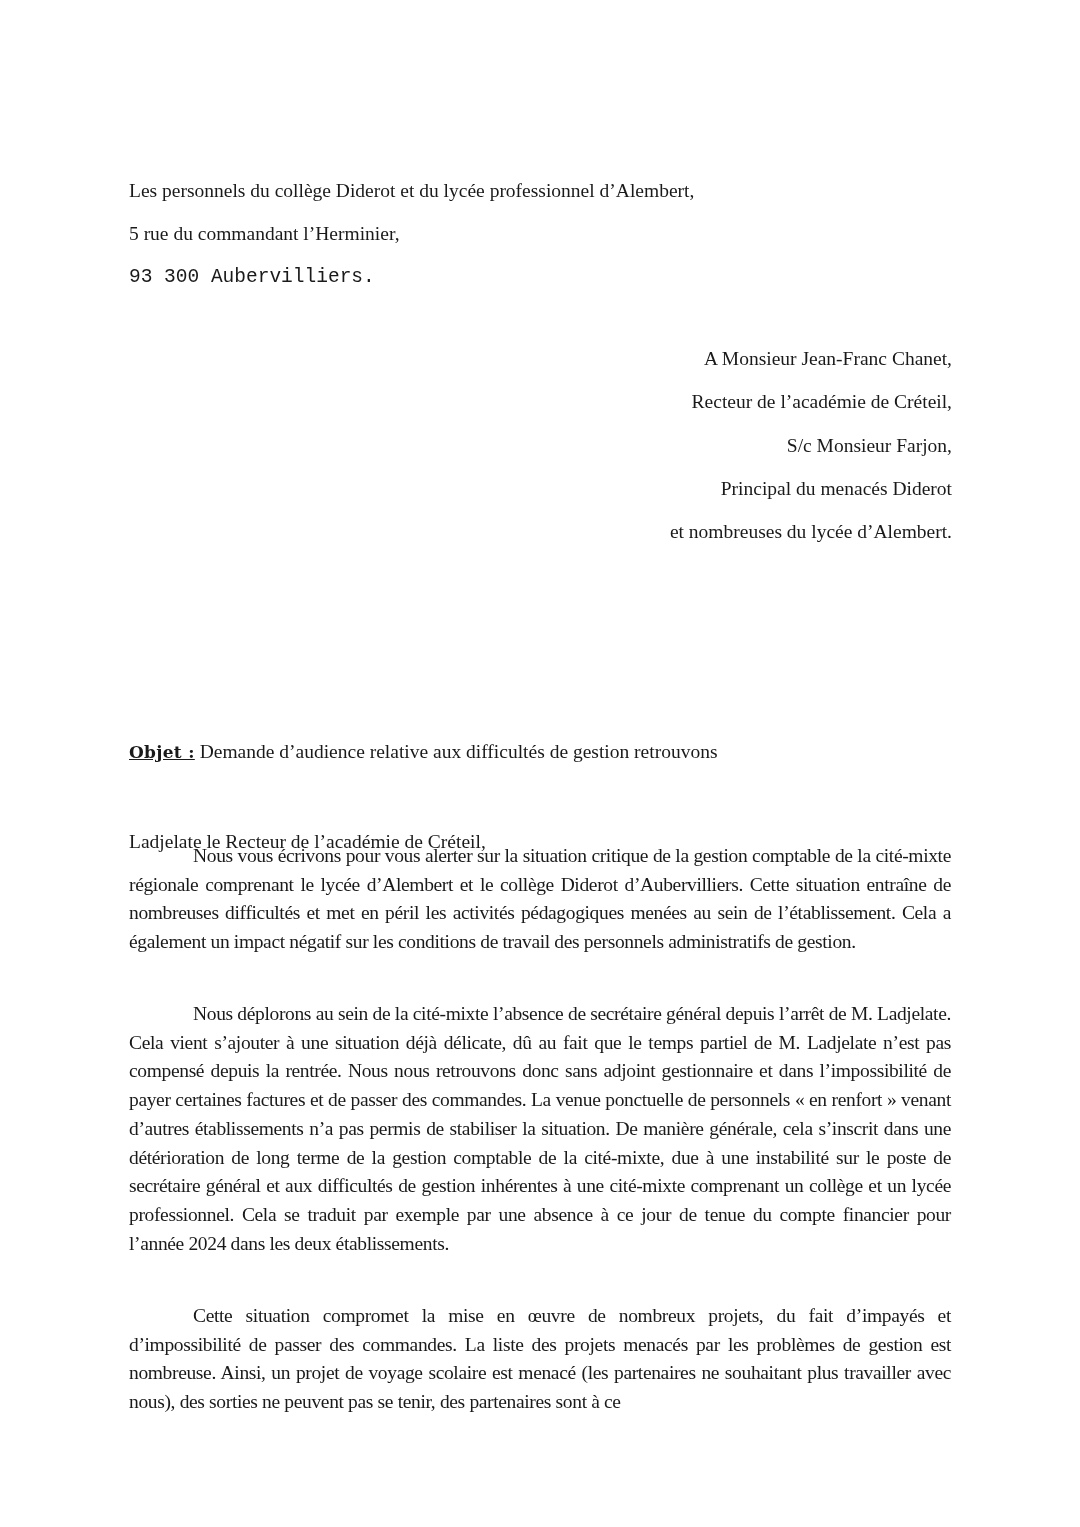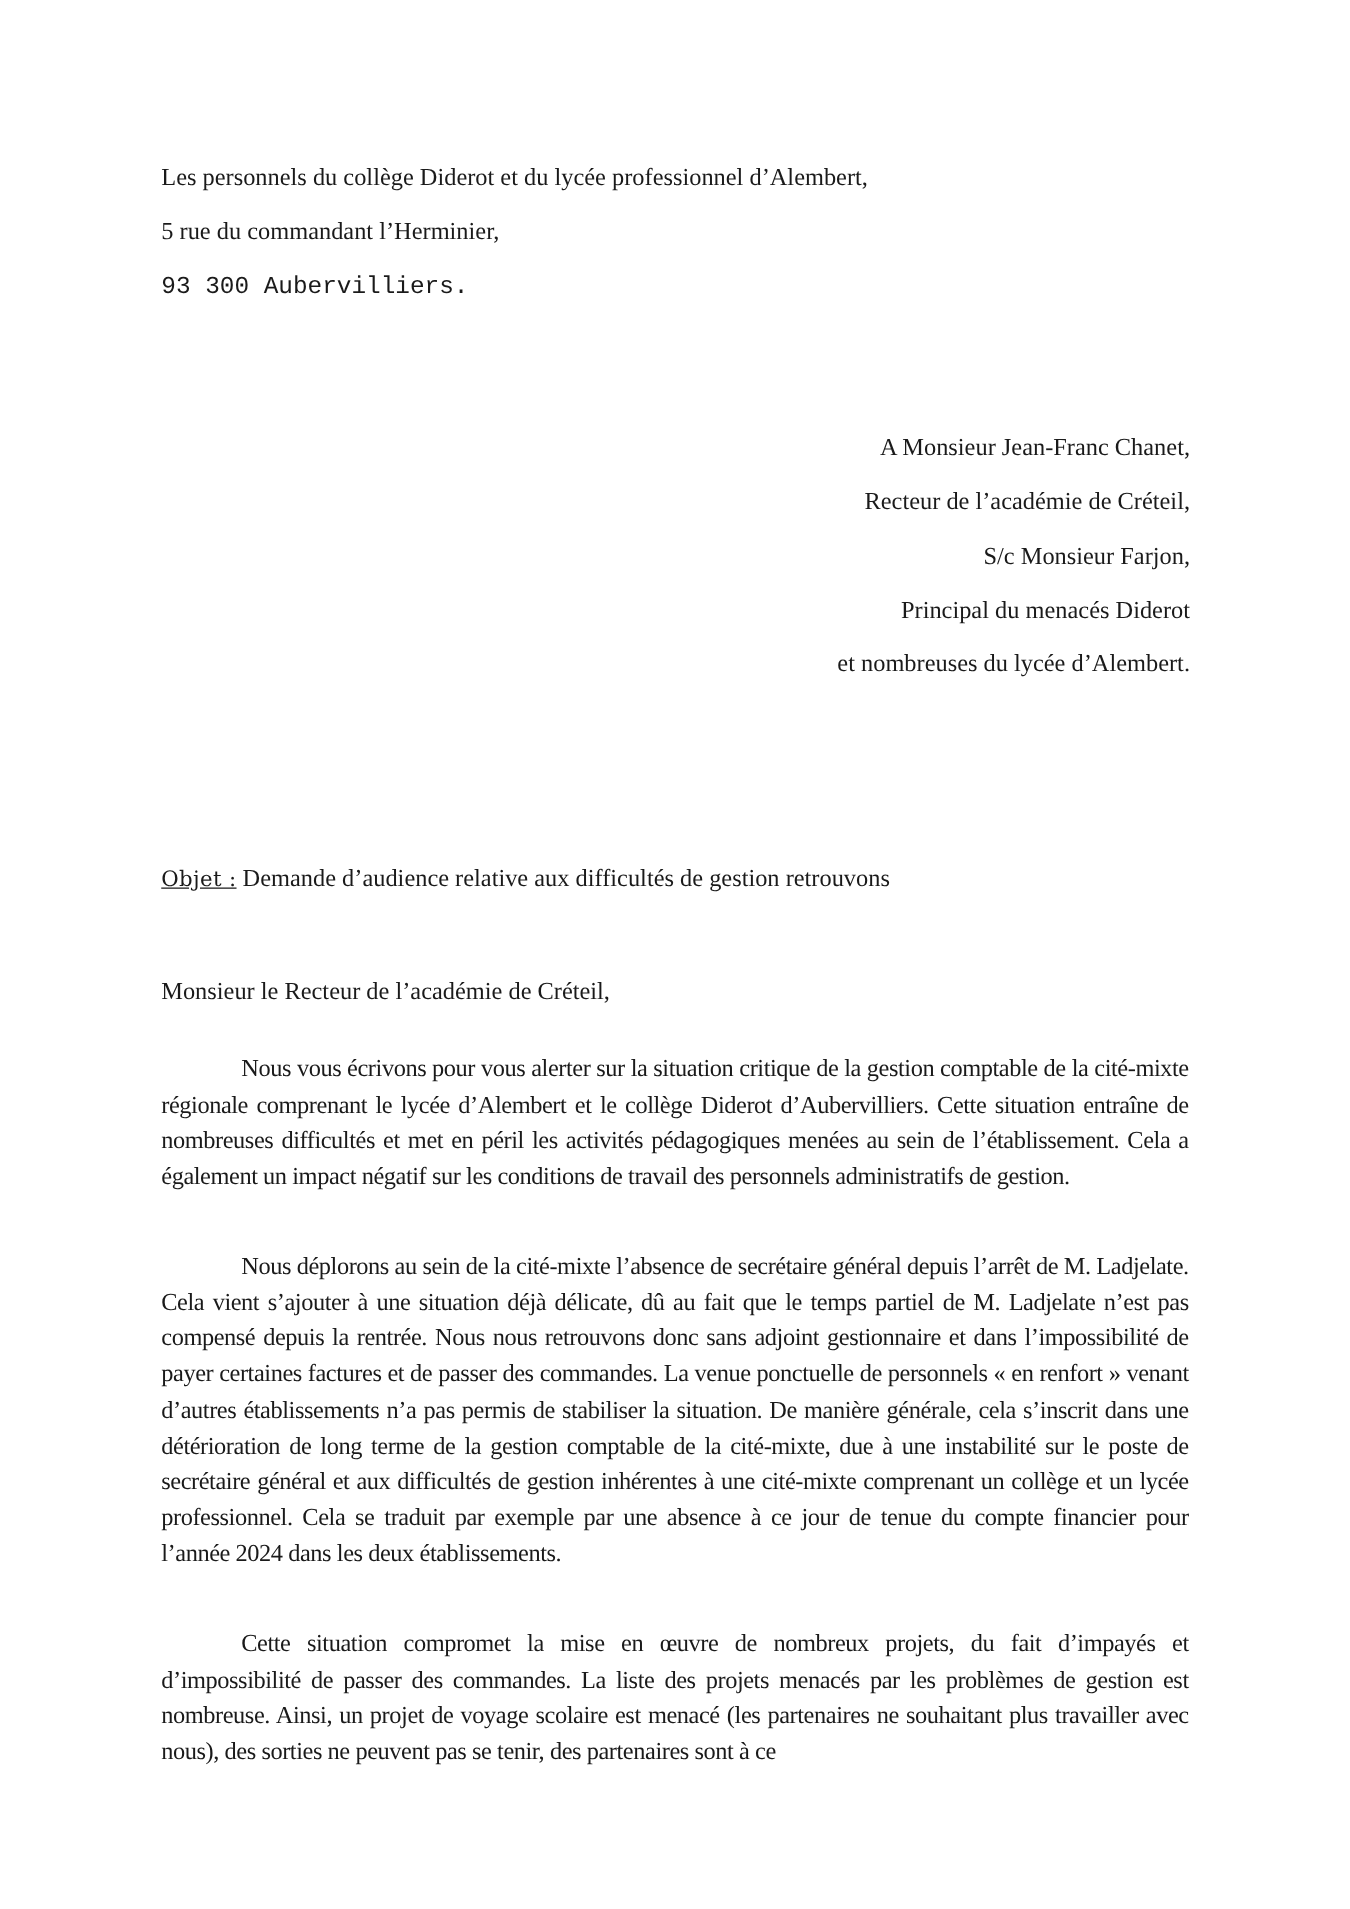--- a/index.html
+++ b/index.html
@@ -1,24 +1,24 @@
 <!DOCTYPE html>
 <html><head>
 <meta charset="utf-8">
 <style>
   html, body { margin: 0; padding: 0; background: #ffffff; }
   body { width: 1080px; height: 1527px; position: relative; overflow: hidden;
          font-family: "Liberation Serif", serif; color: #1a1a1a; font-size: 19.5px; }
   .line { position: absolute; white-space: nowrap; line-height: 24px; }
   .right { right: 128px; text-align: right; }
-  .left { left: 129px; }
+  .left { left: 129px; margin-top: 48px; }
   .para { position: absolute; left: 129px; width: 822px; text-align: justify;
           text-align-last: left; line-height: 28.7px; margin-top: 20px; }
   .indent { text-indent: 64px; }
-  .obj-label { font-family: "DejaVu Serif", serif; font-weight: normal; text-decoration: underline;
+  .obj-label { font-family: "DejaVu Serif", serif; font-weight: bold; text-decoration: underline;
                font-size: 17px; letter-spacing: 0.3px; }
   .narrow { letter-spacing: -0.35px; }
 </style>
 </head>
 <body>
 
 <div>
   <div class="line left" style="top:131px;">Les personnels du collège Diderot et du lycée professionnel d’Alembert,</div>
   <div class="line left" style="top:174px;">5 rue du commandant l’Herminier,</div>
   <div class="line left" style="top:217px;font-family:Liberation Mono, monospace;">93 300 Aubervilliers.</div>
@@ -29,17 +29,17 @@
   <div class="line right" style="top:390px;text-align:right;">Recteur de l’académie de Créteil,</div>
   <div class="line right" style="top:434px;text-align:center;">S/c Monsieur Farjon,</div>
   <div class="line right" style="top:477px;">Principal du menacés Diderot</div>
   <div class="line right" style="top:520px;">et nombreuses du lycée d’Alembert.</div>
 </div>
 
 <div class="line left" style="top:692px;">
   <span class="obj-label">Objet :</span><span> Demande d’audience relative aux difficultés de gestion retrouvons</span>
 </div>
 
-<div class="line left" style="top:782px;">Monsieur le Recteur de l’académie de Créteil,</div>
+<div class="line left" style="top:782px;">Ladjelate le Recteur de l’académie de Créteil,</div>
 
 <div class="para indent narrow" style="top:822px;">Nous vous écrivons pour vous alerter sur la situation critique de la gestion comptable de la cité-mixte régionale comprenant le lycée d’Alembert et le collège Diderot d’Aubervilliers. Cette situation entraîne de nombreuses difficultés et met en péril les activités pédagogiques menées au sein de l’établissement. Cela a également un impact négatif sur les conditions de travail des personnels administratifs de gestion.</div>
 <div class="para indent narrow" style="top:980px;">Nous déplorons au sein de la cité-mixte l’absence de secrétaire général depuis l’arrêt de M. Ladjelate. Cela vient s’ajouter à une situation déjà délicate, dû au fait que le temps partiel de M. Ladjelate n’est pas compensé depuis la rentrée. Nous nous retrouvons donc sans adjoint gestionnaire et dans l’impossibilité de payer certaines factures et de passer des commandes.  La venue ponctuelle de personnels « en renfort » venant d’autres établissements n’a pas permis de stabiliser la situation.  De manière générale, cela s’inscrit dans une détérioration de long terme de la gestion comptable de la cité-mixte, due à une instabilité sur le poste de secrétaire général et aux difficultés de gestion inhérentes à une cité-mixte comprenant un collège et un lycée professionnel. Cela se traduit par exemple par une absence à ce jour de tenue du compte financier pour l’année 2024 dans les deux établissements.</div>
 <div class="para indent narrow" style="top:1282px;">Cette situation compromet la mise en œuvre de nombreux projets, du fait d’impayés et d’impossibilité de passer des commandes. La liste des projets menacés par les problèmes de gestion est nombreuse. Ainsi, un projet de voyage scolaire est menacé (les partenaires ne souhaitant plus travailler avec nous), des sorties ne peuvent pas se tenir, des partenaires sont à ce</div>
 
 </body></html>

